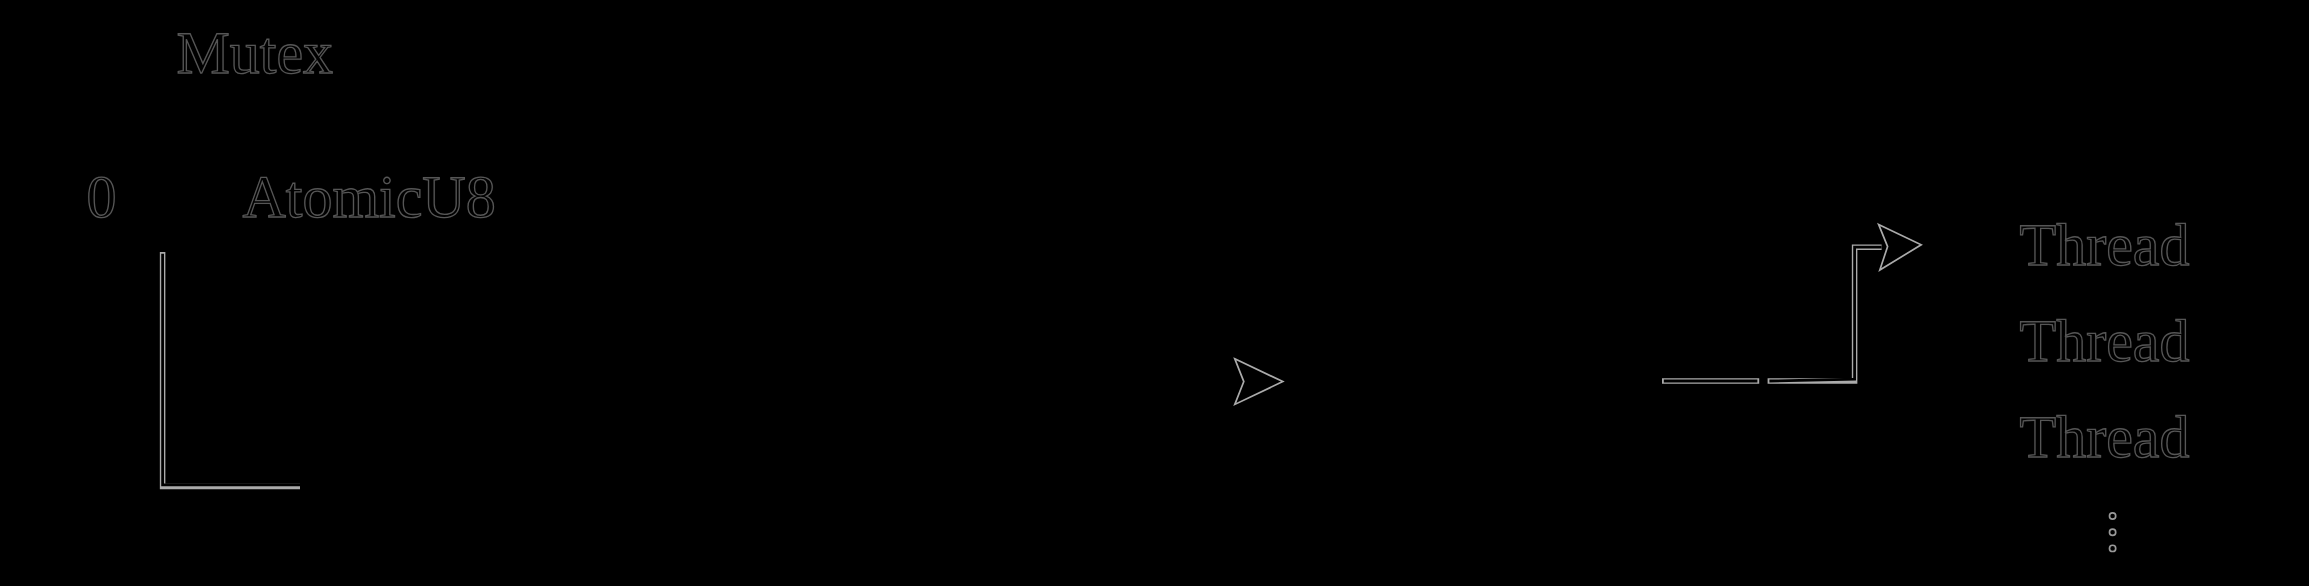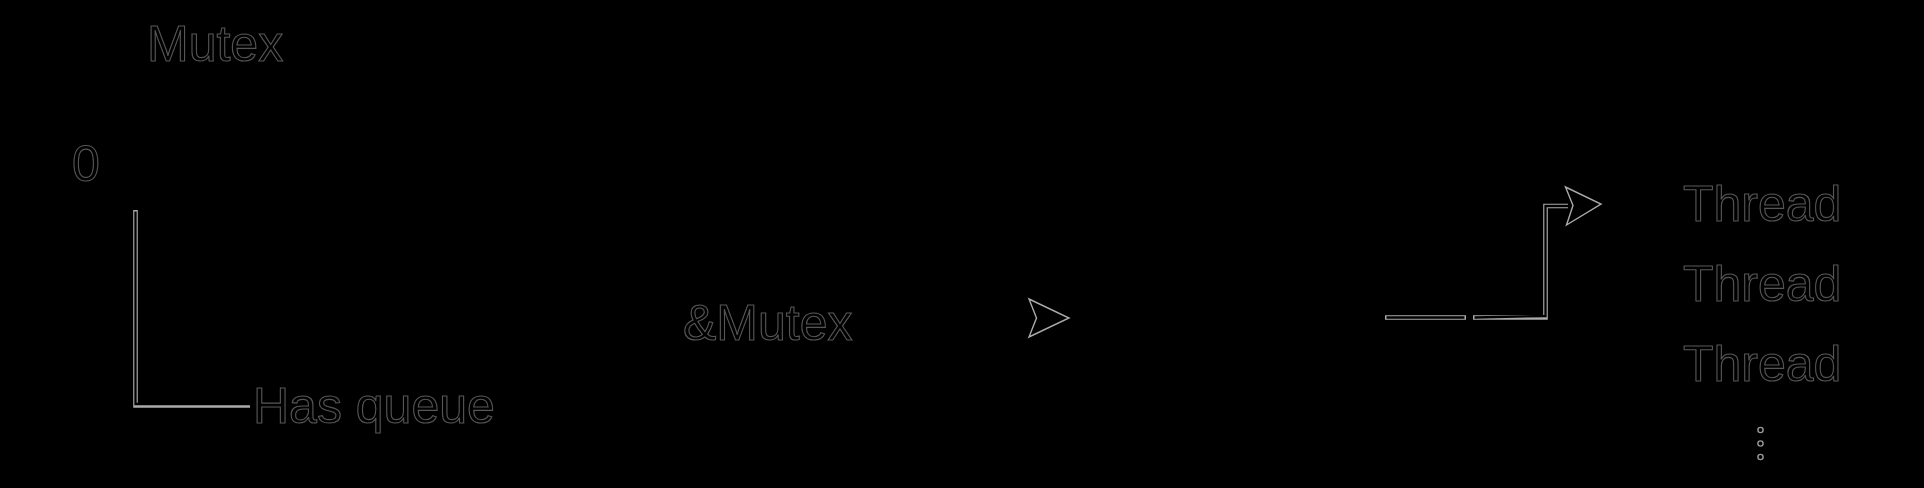--- a/index.html
+++ b/index.html
@@ -16,20 +16,21 @@
     font-family: "Liberation Sans", sans-serif;
   }
   .label {
     position: absolute;
     font-size: 50px;
     line-height: 50px;
     white-space: pre;
     color: #000;
     -webkit-text-stroke: 1.1px var(--text-outline, #565656);
     text-shadow: 0 0 1px rgba(120,120,120,0.45);
+    font-family: Liberation Serif, serif;
   }
   .title {  }
   svg#wires {
     position: absolute;
     left: 0; top: 0;
     pointer-events: none;
   }
   .wire-outer {
     fill: none;
     stroke: var(--line-outline, #ababab);
@@ -56,25 +57,24 @@
 </style>
 </head>
 <body>
 
 <div id="stage" style="--bg: #000000; --text-outline: #565656; --line-outline: #ababab; --dot-outline: #999999;">
 
   <div class="label title" style="left:147px; top:19px;">Mutex</div>
 
   <div class="label" style="left:72px; top:139px;">0</div>
 
+  <div class="label" style="left:202px; top:139px;">AtomicU8</div>
 
 
-  <div class="label" style="left:253px; top:381px;">Has queue</div>
 
-  <div class="label" style="left:683px; top:298px;">&amp;Mutex</div>
 
 
 
 
   <div class="label" style="left:1683px; top:179px;">Thread</div>
 
   <div class="label" style="left:1683px; top:259px;">Thread</div>
 
   <div class="label" style="left:1683px; top:339px;">Thread</div>
 

